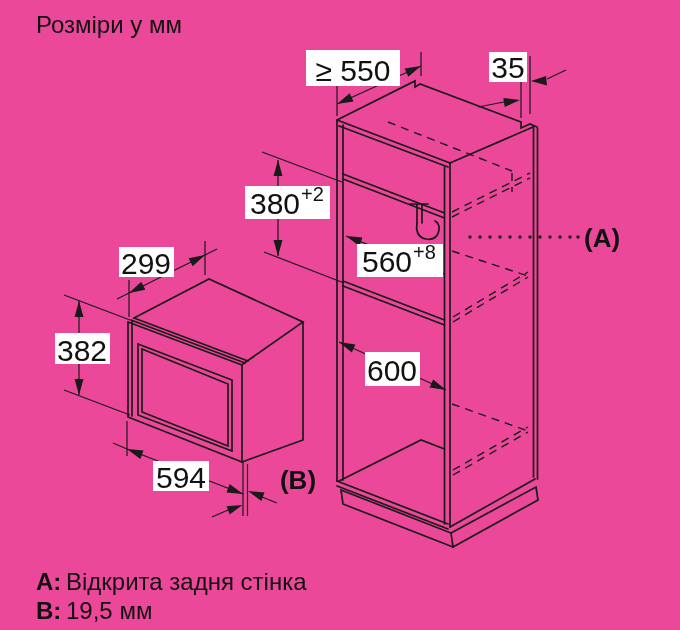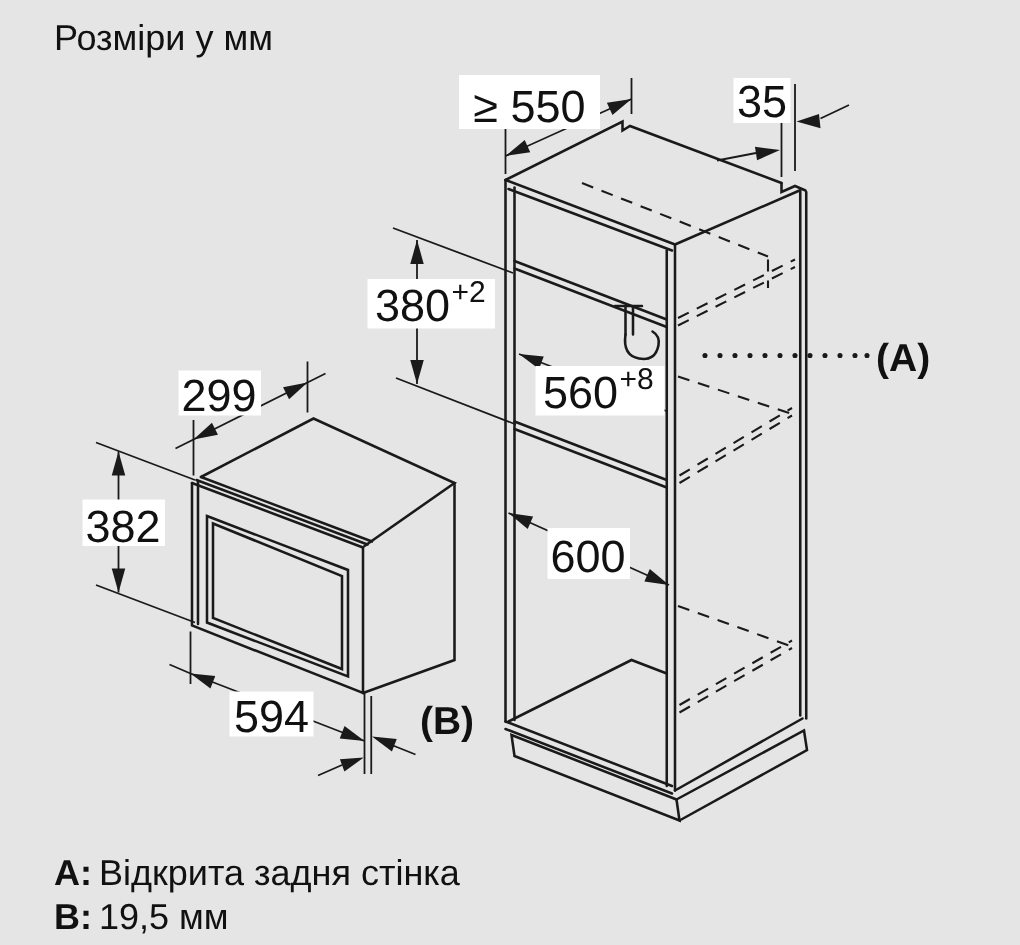--- a/index.html
+++ b/index.html
@@ -1,16 +1,16 @@
 <!DOCTYPE html>
 <html><head>
 <meta charset="utf-8">
 <style>
   html,body{margin:0;padding:0;background:#fff;}
-  .page{position:relative;width:680px;height:630px;background:#e5e5e5;overflow:hidden;
+  .page{position:relative;width:680px;height:630px;background:#ec4899;overflow:hidden;
         font-family:"Liberation Sans",sans-serif;}
   svg text{font-family:"Liberation Sans",sans-serif;fill:#111;}
   .dimnum{font-size:30px;}
   .dimsup{font-size:20px;}
   .callout{font-size:26px;font-weight:bold;}
   .titletxt{font-size:24px;}
   .foot-key{font-size:24px;font-weight:bold;}
   .foot-txt{font-size:24px;}
 </style>
 </head>

